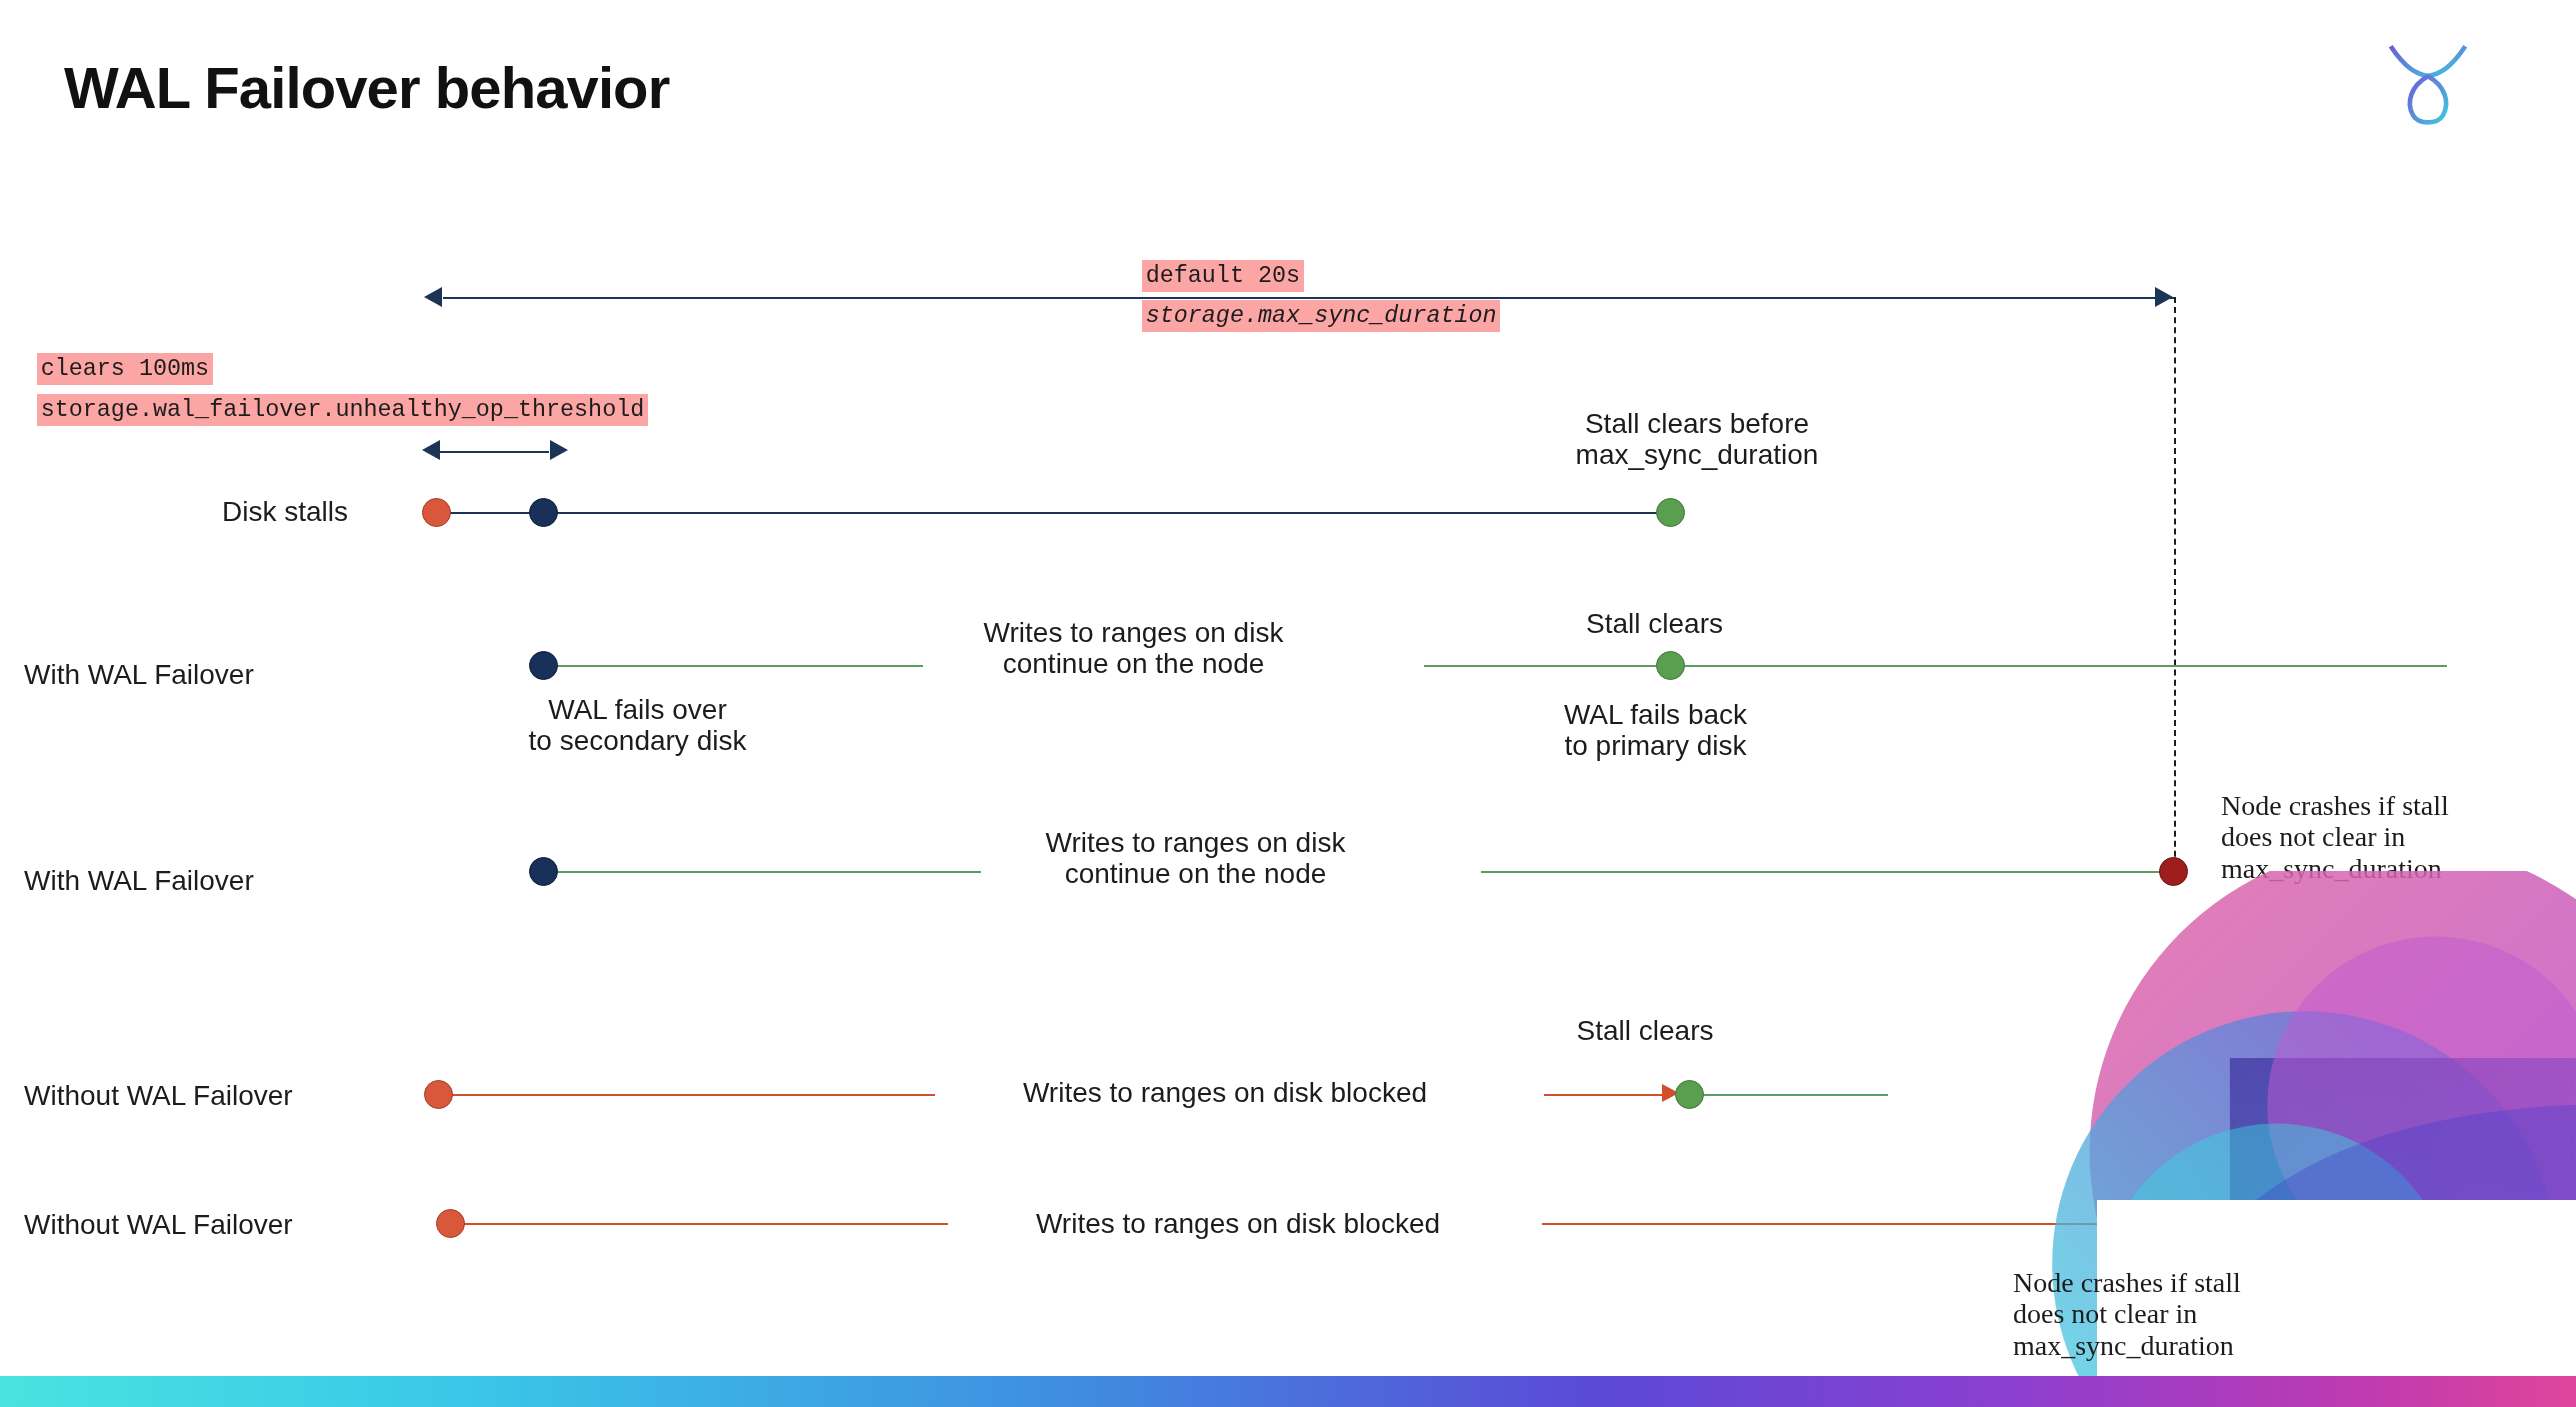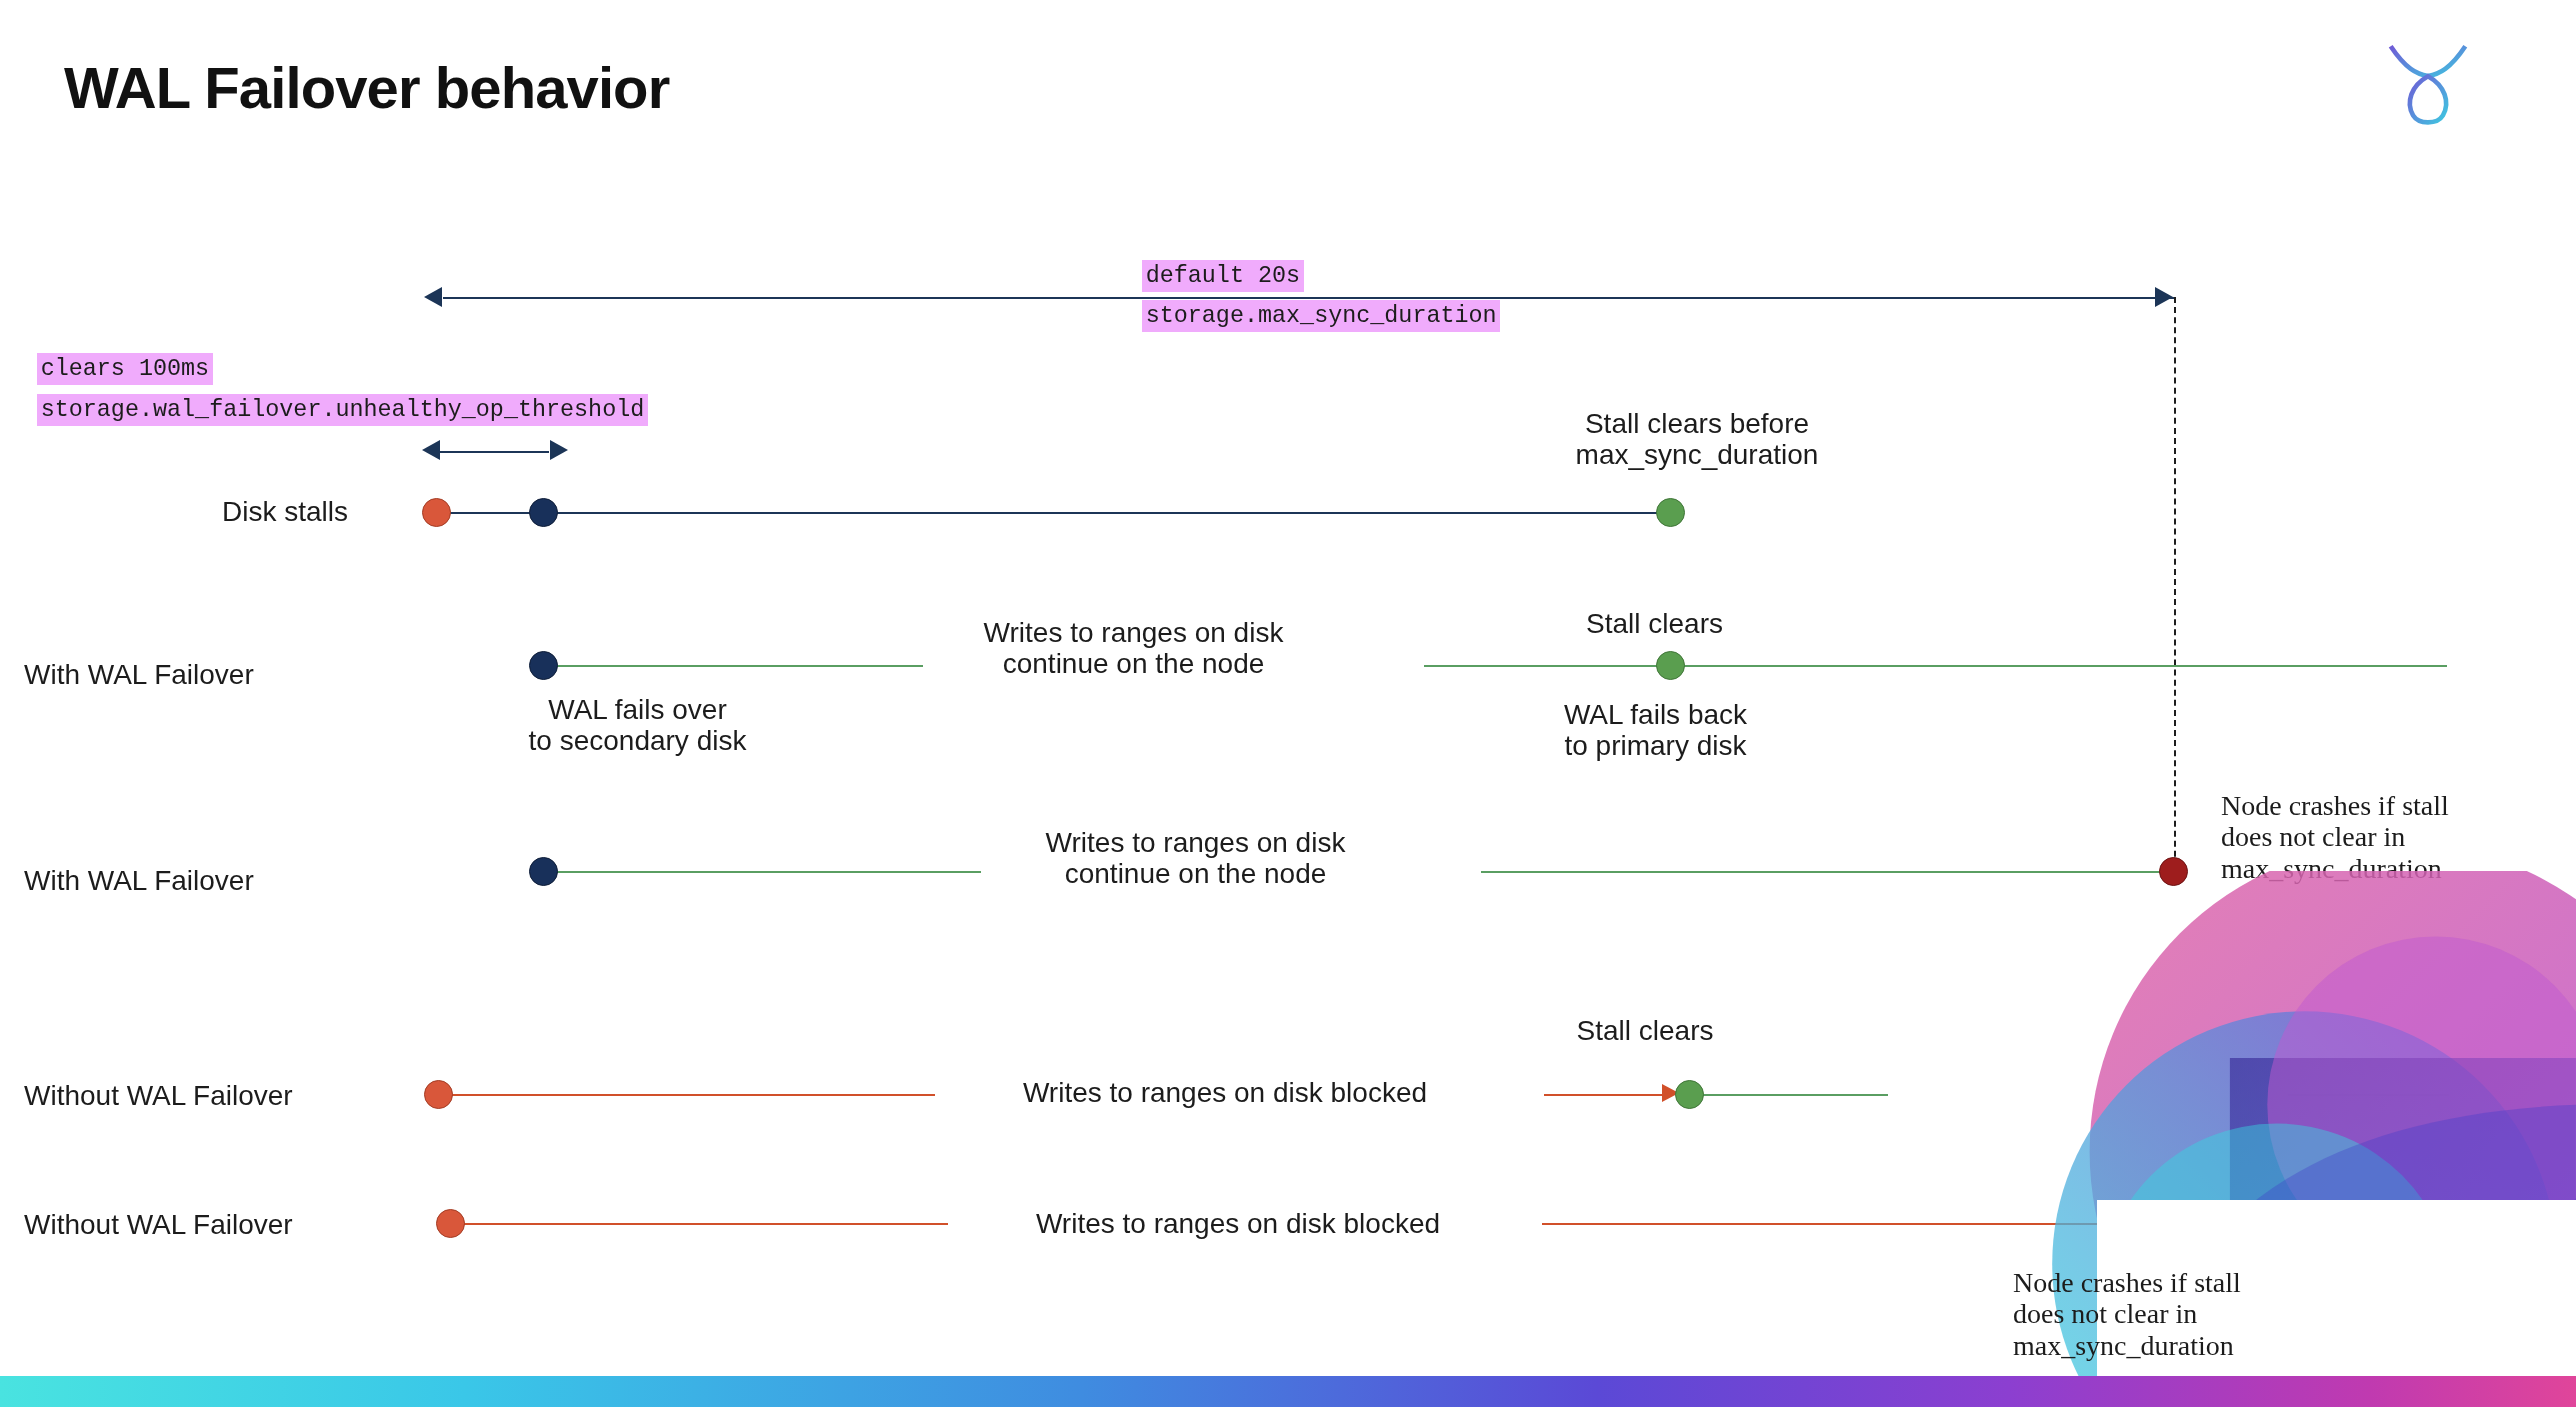--- a/index.html
+++ b/index.html
@@ -80,21 +80,21 @@
     color: #1c1c1c;
     white-space: pre-line;
   }
   .annot.center { text-align: center; }
   .annot.left { text-align: left; font-family: Liberation Serif, serif; }
   .code {
     position: absolute;
     font-family: "Liberation Mono", "DejaVu Sans Mono", monospace;
     font-size: 23.4px;
     line-height: 1.3;
-    background: #f0abfc;
+    background: #fca5a5;
     color: #1c1c1c;
     white-space: pre;
     padding: 0.9px 3.7px;
   }
   .line {
     position: absolute;
     height: 0;
     border-top-width: 2.8px;
     border-top-style: solid;
   }
@@ -155,21 +155,21 @@
       <path d="M46 42 C 28 52, 22 70, 30 84 C 36 94, 56 94, 62 84 C 70 70, 64 52, 46 42 Z" fill="none" stroke="url(#lg1)" stroke-width="5"></path>
       <line x1="46" y1="42" x2="46" y2="96" stroke="url(#lg1)" stroke-width="5"></line>
     </svg>
   </div>
 
   <div class="line navy" style="left:443px; top:297px; width:1731px;"></div>
   <div class="arrowhead arrow-left" style="left:424px; top:287px;"></div>
   <div class="arrowhead arrow-right" style="left:2155px; top:287px;"></div>
 
   <div class="code" style="left:1142px; top:260px;">default 20s</div>
-  <div class="code" style="left:1142px; top:300px;">storage.max_sync_duration</div>
+  <div class="code" style="left:1142px; top:300px;font-style:italic;">storage.max_sync_duration</div>
 
   <div class="vdash" style="left:2174px; top:297px; height:580px;"></div>
 
   <div class="code" style="left:37px; top:353px;">clears 100ms</div>
   <div class="code" style="left:37px; top:394px;">storage.wal_failover.unhealthy_op_threshold</div>
 
   <div class="line navy" style="left:439px; top:451px; width:110px;"></div>
   <div class="arrowhead arrow-left" style="left:422px; top:440px;"></div>
   <div class="arrowhead arrow-right" style="left:550px; top:440px;"></div>
 

